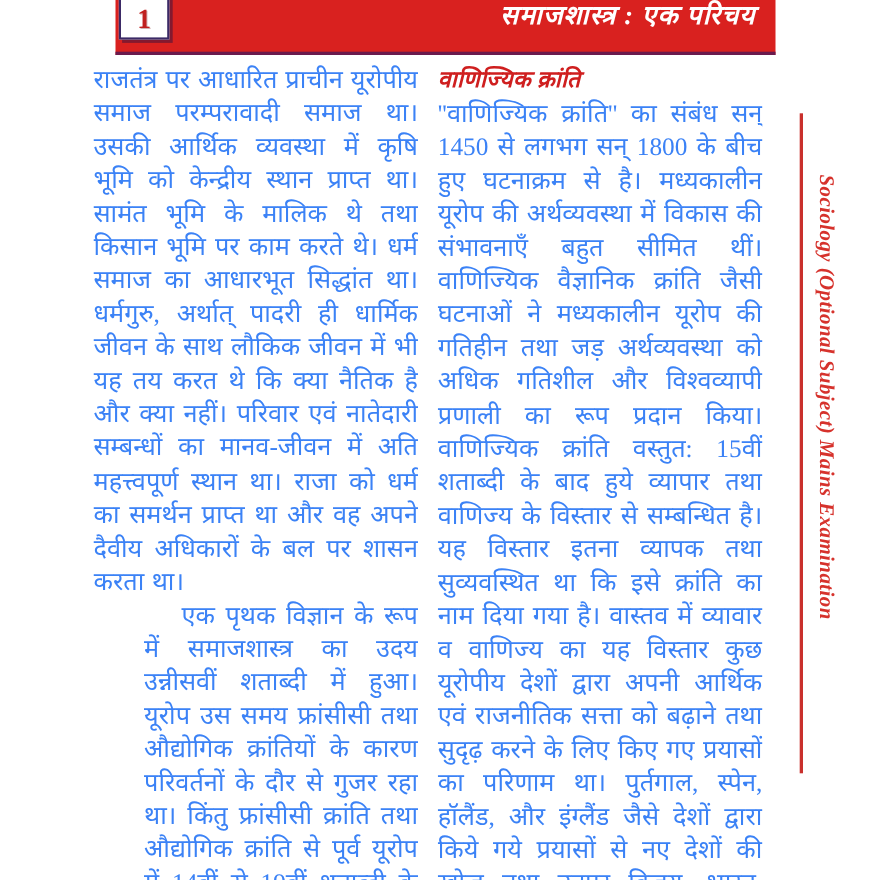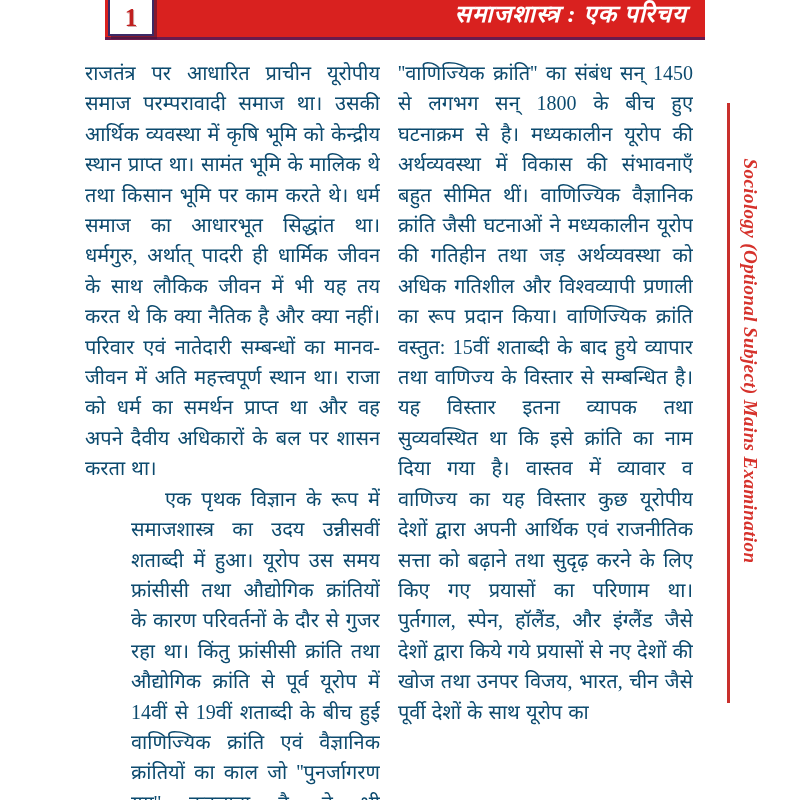--- a/index.html
+++ b/index.html
@@ -24,21 +24,21 @@
     background: #ffffff;
     overflow: hidden;
   }
 
   
   #header-band {
     position: absolute;
     left: 105px;
     top: 0;
     width: 600px;
-    height: 40px;
+    height: 50px;
     background: #d9211f;
     border-bottom: 3px solid #6a1b4d;
     box-sizing: border-box;
   }
 
   #chapter-box {
     position: absolute;
     left: 108px;
     top: -16px;
     width: 46px;
@@ -88,23 +88,23 @@
     display: flex;
     gap: 18px;
   }
   .col {
     width: 295px;
     overflow: hidden;
   }
 
   .para {
     margin: 0 0 0 0;
-    color: #0c4a6e;
-    font-family: "Liberation Serif", "DejaVu Serif", serif;
-    font-size: 20px;
+    color: #3b82f6;
+    font-family: "Liberation Serif", "DejaVu Serif", serif;
+    font-size: 23px;
     line-height: 30.4px;
     text-align: justify;
     text-justify: inter-word;
     word-spacing: 1px;
   }
   .para.indent { text-indent: 34px; margin-left: 46px; }
 
   .col-heading {
     margin: 0 0 3px 0;
     color: #cf1f1f;
@@ -196,20 +196,21 @@
   </div>
 
   <div id="columns">
 
     <div class="col">
       <p class="para">राजतंत्र पर आधारित प्राचीन यूरोपीय समाज परम्परावादी समाज था। उसकी आर्थिक व्यवस्था में कृषि भूमि को केन्द्रीय स्थान प्राप्त था। सामंत भूमि के मालिक थे तथा किसान भूमि पर काम करते थे। धर्म समाज का आधारभूत सिद्धांत था। धर्मगुरु, अर्थात् पादरी ही धार्मिक जीवन के साथ लौकिक जीवन में भी यह तय करत थे कि क्या नैतिक है और क्या नहीं। परिवार एवं नातेदारी सम्बन्धों का मानव-जीवन में अति महत्त्वपूर्ण स्थान था। राजा को धर्म का समर्थन प्राप्त था और वह अपने दैवीय अधिकारों के बल पर शासन करता था।</p>
       <p class="para indent">एक पृथक विज्ञान के रूप में समाजशास्त्र का उदय उन्नीसवीं शताब्दी में हुआ। यूरोप उस समय फ्रांसीसी तथा औद्योगिक क्रांतियों के कारण परिवर्तनों के दौर से गुजर रहा था। किंतु फ्रांसीसी क्रांति तथा औद्योगिक क्रांति से पूर्व यूरोप में 14वीं से 19वीं शताब्दी के बीच हुई वाणिज्यिक क्रांति एवं वैज्ञानिक क्रांतियों का काल जो ''पुनर्जागरण युग'' कहलाता है, ने भी समाजशास्त्र के उद्भव हेतु एक पृष्ठभूमि तैयार की।</p>
     </div>
 
     <div class="col">
+      <h2 class="col-heading">वाणिज्यिक क्रांति</h2>
       <p class="para">''वाणिज्यिक क्रांति'' का संबंध सन् 1450 से लगभग सन् 1800 के बीच हुए घटनाक्रम से है। मध्यकालीन यूरोप की अर्थव्यवस्था में विकास की संभावनाएँ बहुत सीमित थीं। वाणिज्यिक वैज्ञानिक क्रांति जैसी घटनाओं ने मध्यकालीन यूरोप की गतिहीन तथा जड़ अर्थव्यवस्था को अधिक गतिशील और विश्वव्यापी प्रणाली का रूप प्रदान किया। वाणिज्यिक क्रांति वस्तुत: 15वीं शताब्दी के बाद हुये व्यापार तथा वाणिज्य के विस्तार से सम्बन्धित है। यह विस्तार इतना व्यापक तथा सुव्यवस्थित था कि इसे क्रांति का नाम दिया गया है। वास्तव में व्यावार व वाणिज्य का यह विस्तार कुछ यूरोपीय देशों द्वारा अपनी आर्थिक एवं राजनीतिक सत्ता को बढ़ाने तथा सुदृढ़ करने के लिए किए गए प्रयासों का परिणाम था। पुर्तगाल, स्पेन, हॉलैंड, और इंग्लैंड जैसे देशों द्वारा किये गये प्रयासों से नए देशों की खोज तथा उनपर विजय, भारत, चीन जैसे पूर्वी देशों के साथ यूरोप का</p>
     </div>
 
   </div>
 
 
   <div id="side-rule"></div>
   <div id="side-text-wrap">
     <div id="side-text">Sociology (Optional Subject) Mains Examination</div>
   </div>

